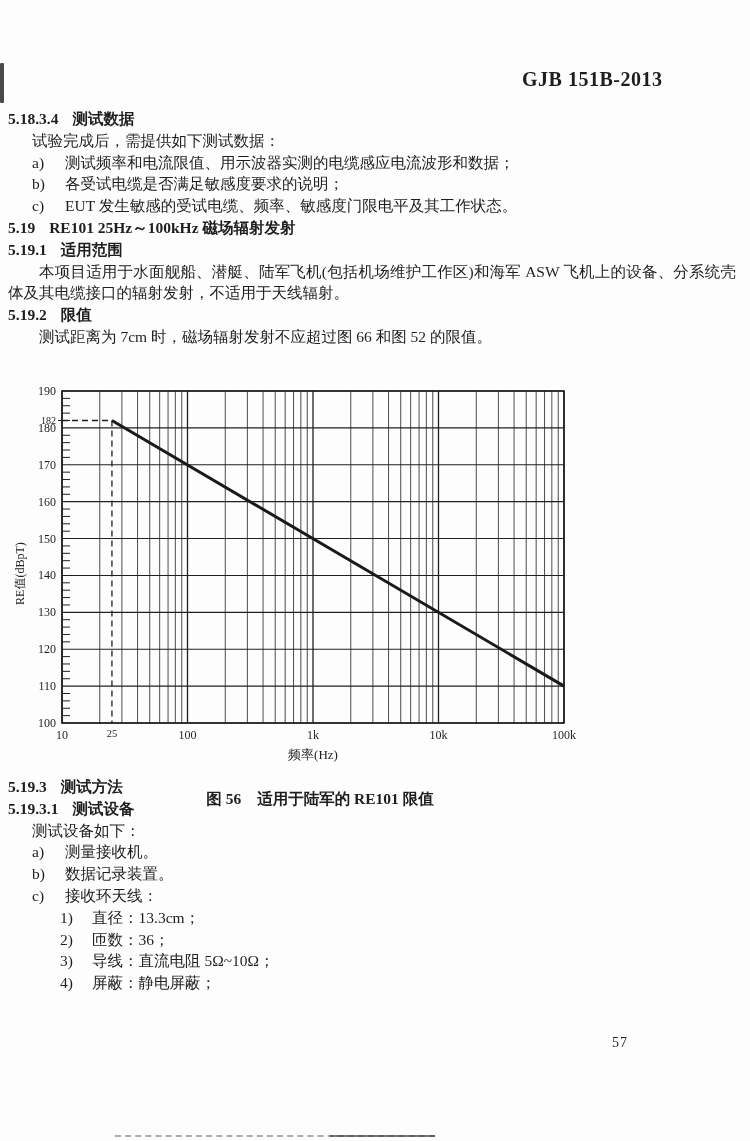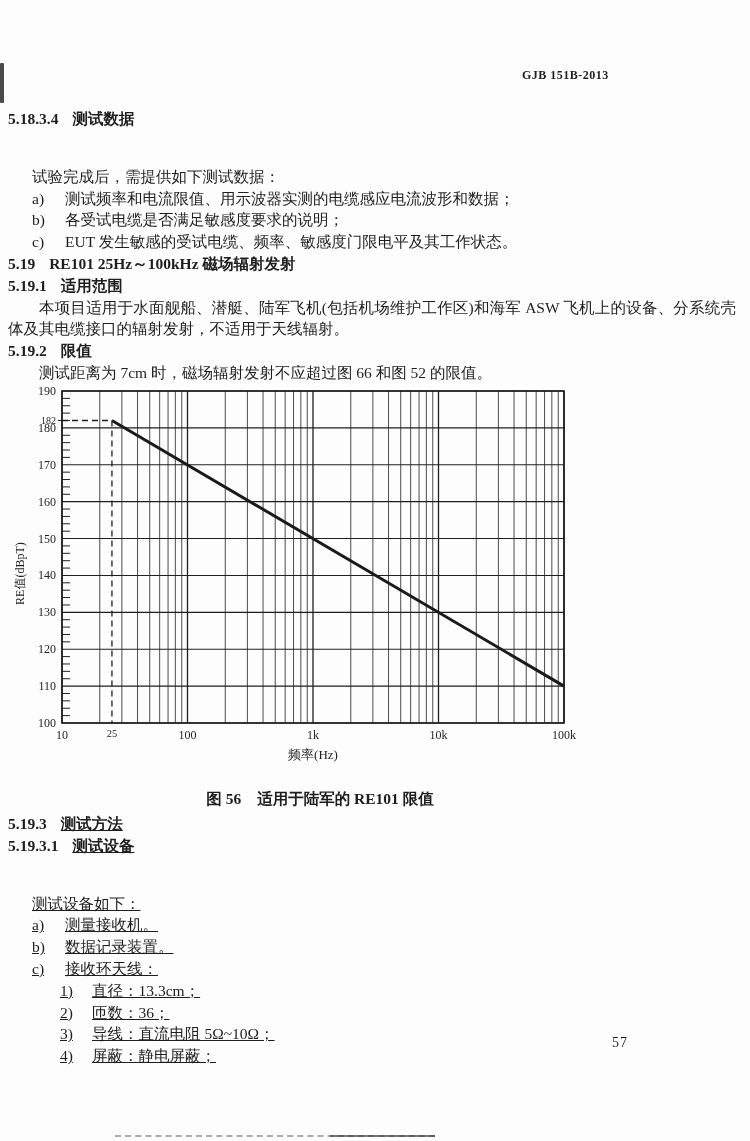--- a/index.html
+++ b/index.html
@@ -21,30 +21,30 @@
     position:absolute;left:115px;top:1135px;width:320px;height:0;
     border-top:2px dashed #6b6b6b;opacity:.55;
   }
   .artifact-bottom-dark{
     position:absolute;left:330px;top:1135px;width:105px;height:2px;
     background:#3f3f3f;opacity:.7;
   }
   
   .std-number{
     position:absolute;left:522px;top:68px;
-    font-size:12px;font-weight:bold;letter-spacing:.5px;
+    font-size:20px;font-weight:bold;letter-spacing:.5px;
     font-family:"Liberation Serif","DejaVu Serif",serif;
   }
   
   .textblock{position:absolute;left:8px;right:14px;font-size:15.5px;line-height:21.8px;}
   .tb-top{top:108px;font-family:Liberation Serif, serif;}
-  .tb-bottom{top:813px;text-decoration:underline;}
+  .tb-bottom{top:776px;}
   .h{font-weight:bold;}
   .h .num{display:inline-block;margin-right:14px;}
-  .para{text-indent:24px;text-align:justify;margin-top:36px;}
+  .para{text-indent:24px;text-align:justify;}
   .para2{text-indent:2em;text-align:justify;}
   .list-item{display:flex;padding-left:24px;}
   .list-item .lbl{flex:0 0 33px;}
   .sub-item{display:flex;padding-left:52px;}
   .sub-item .lbl{flex:0 0 32px;}
   
   .fig-caption{
     position:absolute;left:0;top:789px;width:640px;
     text-align:center;font-weight:bold;font-size:15.5px;
   }

